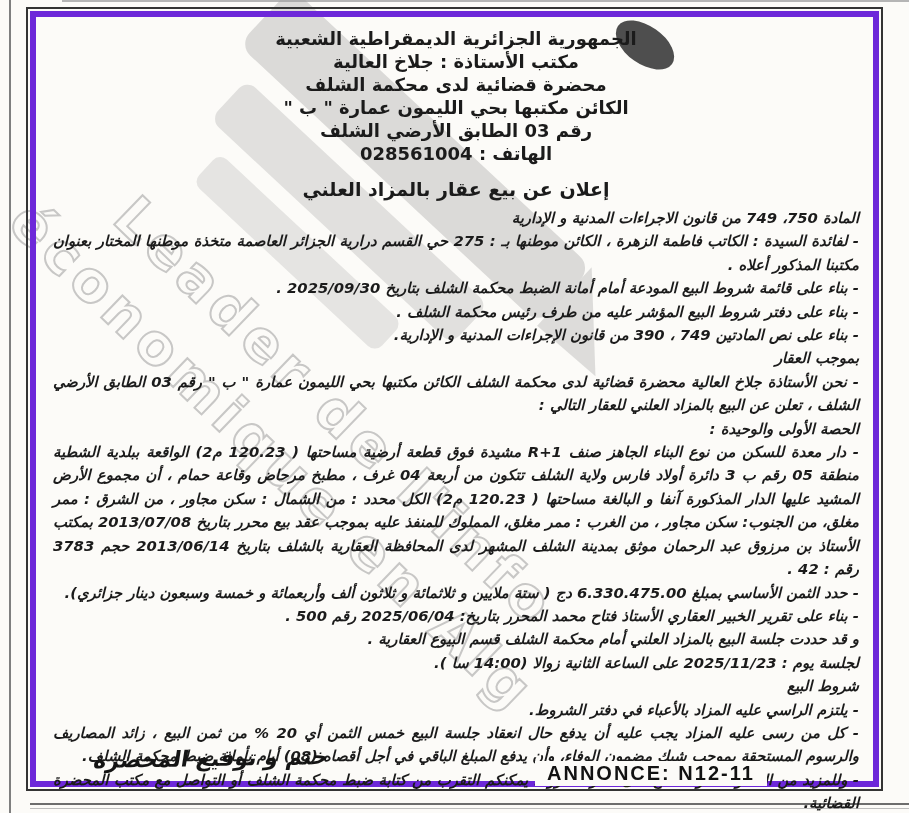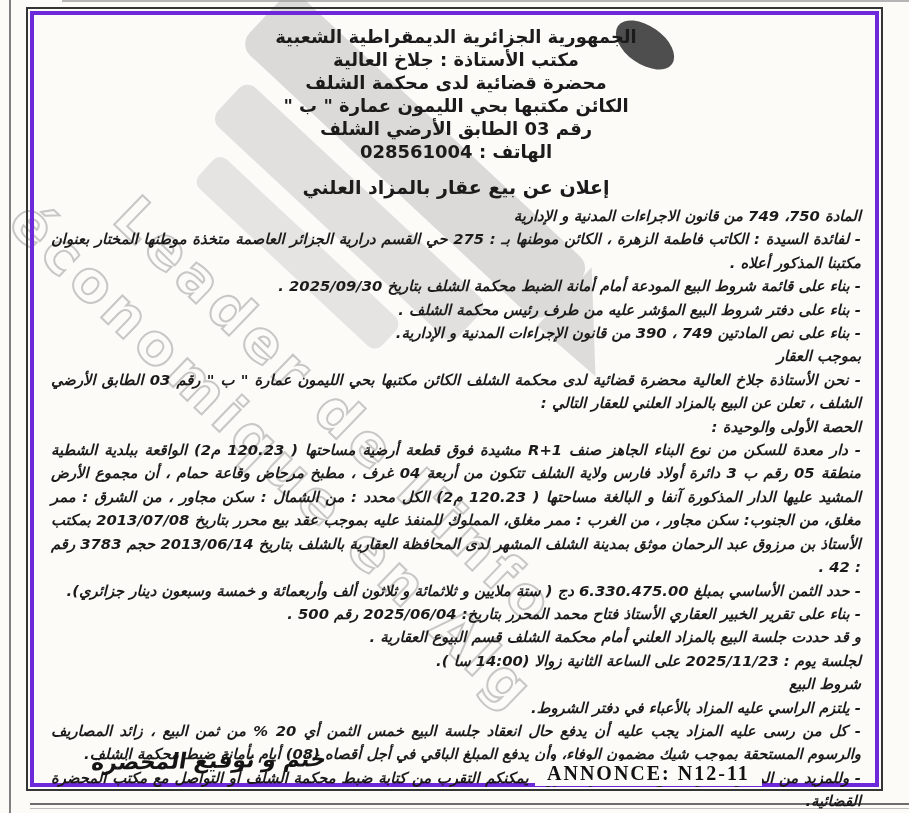--- a/index.html
+++ b/index.html
@@ -29,21 +29,21 @@
   .wm-text .wm-line { display:block; }
   .wm-text .wm-line2 { margin-left:-72px; }
 
   
   .doc {
     position:absolute; left:26px; top:7px; width:853px; height:780px;
     border:2px solid #343434; z-index:2; direction:rtl;
   }
   .doc-inner {
     position:absolute; left:2px; right:2px; top:2px; bottom:2px;
-    border:4px solid #6d28d9; padding:6px 14px 0 17px; box-sizing:border-box;
+    border:6px solid #6d28d9; padding:6px 14px 0 17px; box-sizing:border-box;
   }
 
   .header { text-align:center; font-weight:bold; margin-top:4px; }
   .h-line  { font-size:18px; line-height:23px; }
   .h-title { font-size:19px; line-height:25px; margin-top:12px; }
 
   .content {
     margin-top:4px; font-size:14.8px; line-height:23.4px;
     font-weight:bold; text-align:justify;
   }
@@ -51,21 +51,21 @@
 
   .sig {
     position:absolute; left:58px; bottom:10px;
     font-size:22px; font-weight:bold; letter-spacing:1px;
     transform:skewX(-10deg) rotate(-1deg); color:#141414;
   }
 
   .annonce {
     position:absolute; left:535px; top:761px; z-index:6;
     background:#fcfbf8; padding:0 12px; height:25px; line-height:25px;
-    font-family:Liberation Serif, serif; font-weight:bold;
+    font-family:Liberation Sans, sans-serif; font-weight:bold;
     font-size:20px; letter-spacing:2px; color:#121212; direction:ltr;
   }
 </style>
 </head>
 <body>
 
 <div class="page">
 
   <div class="left-rule"></div>
   <div class="top-rule"></div>

